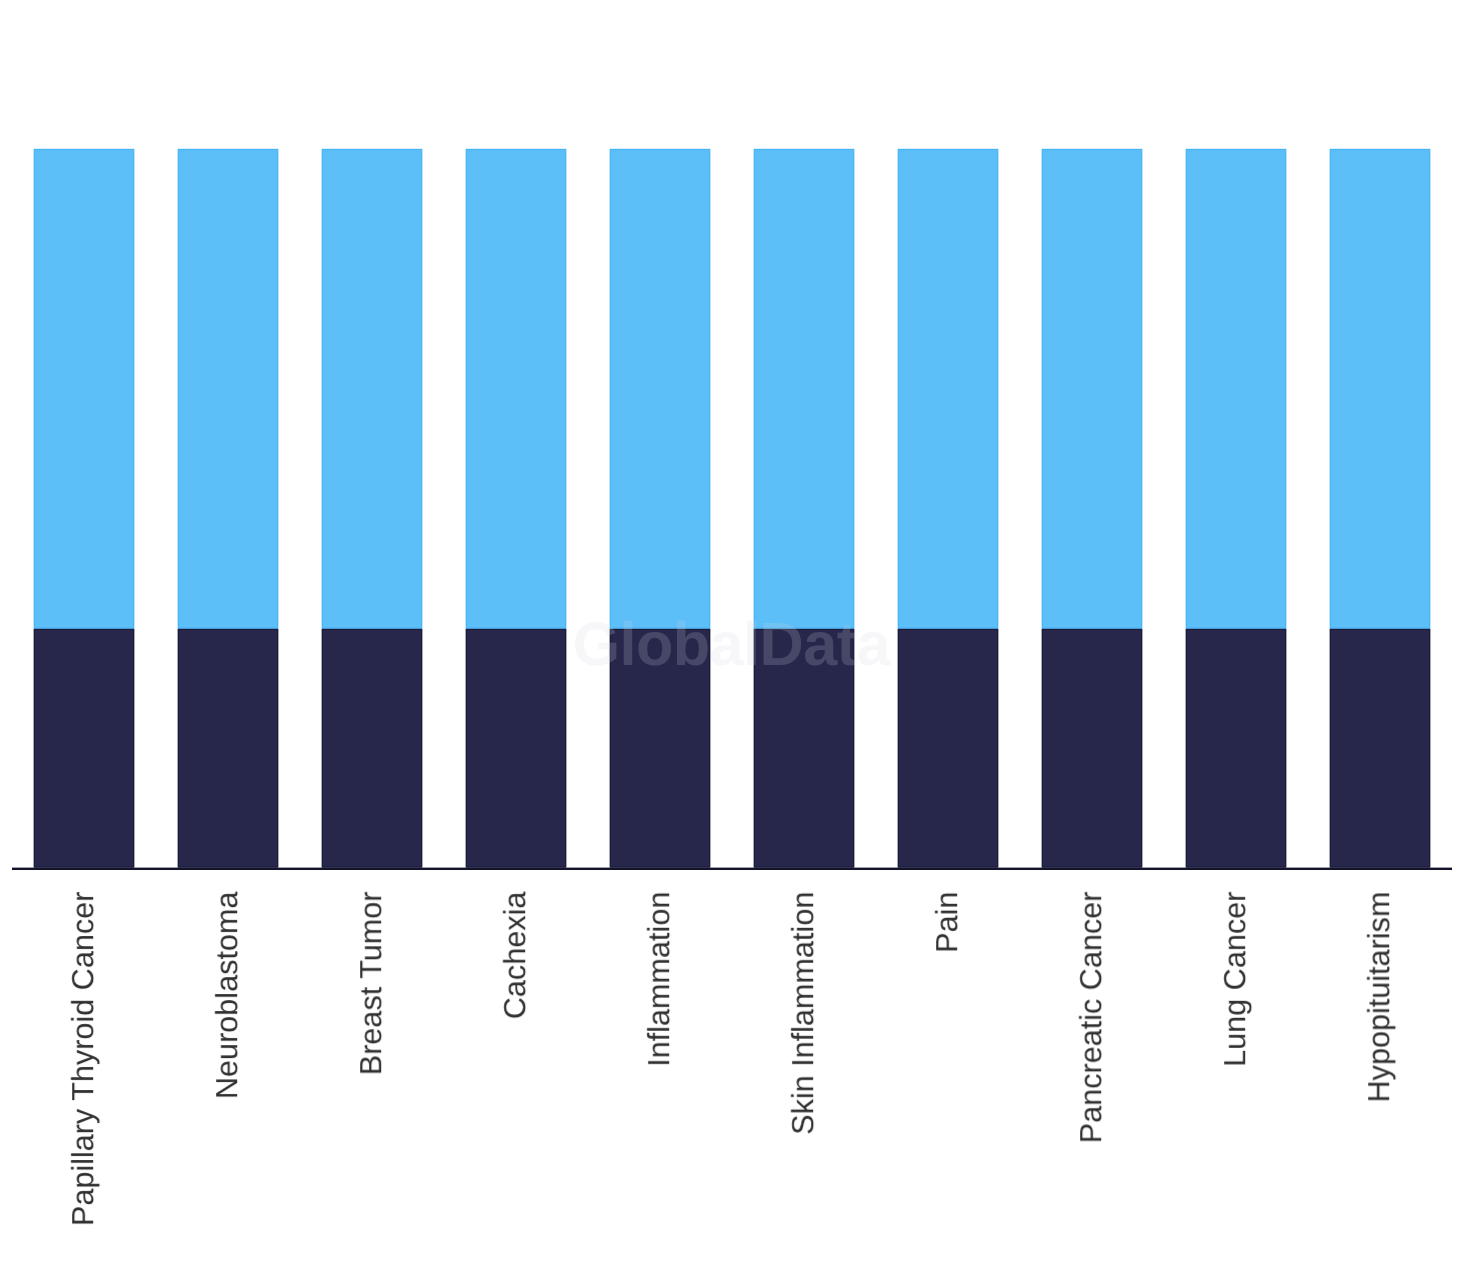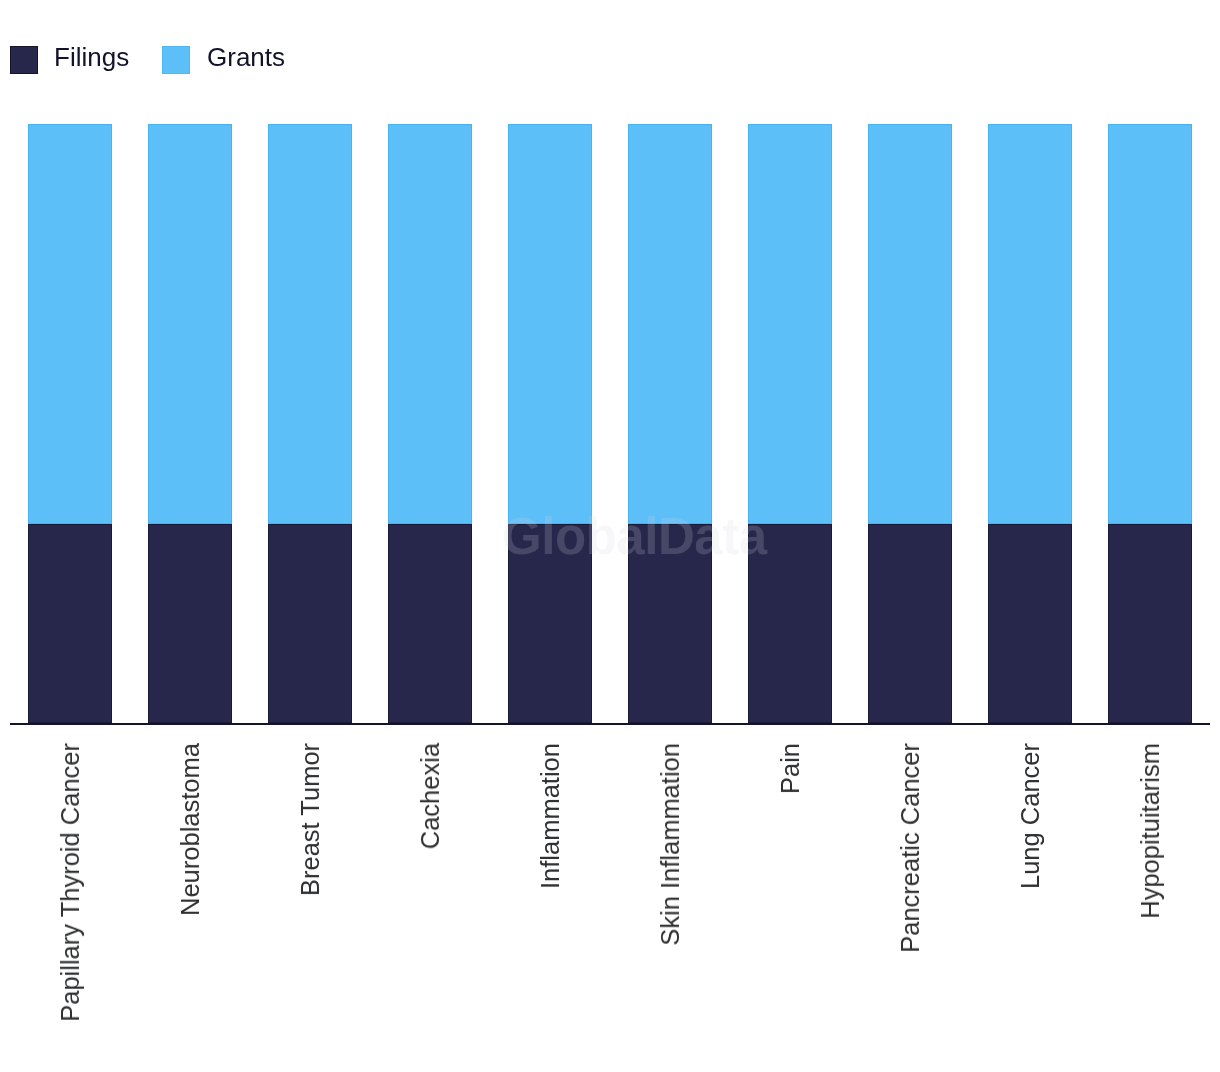--- a/index.html
+++ b/index.html
@@ -46,37 +46,27 @@
   .xlabel.c0{left:55.65px}    .xlabel.c1{left:175.65px}   .xlabel.c2{left:295.65px}
   .xlabel.c3{left:415.65px}   .xlabel.c4{left:535.65px}   .xlabel.c5{left:655.65px}
   .xlabel.c6{left:775.65px}   .xlabel.c7{left:895.65px}   .xlabel.c8{left:1015.65px}
   .xlabel.c9{left:1135.65px}
 
   
   .watermark{position:absolute;left:476.5px;top:507.4px;
              font-size:51px;font-weight:bold;
              color:rgba(210,210,222,0.19);white-space:nowrap;
              line-height:normal;letter-spacing:-0.45px;
-             -webkit-font-smoothing:antialiased;will-change:transform;margin-left:25px;}
+             -webkit-font-smoothing:antialiased;will-change:transform;}
 </style>
 </head>
 <body>
 
 <div class="page">
 
-  <div class="legend">
-    <div class="legend-item">
-      <span class="legend-swatch" id="sw0" style="left: 10px; background: rgb(39, 39, 76); border-color: rgb(19, 20, 42);"></span>
-      <span class="legend-label" id="lb0" style="left: 53.9px; color: rgb(17, 19, 42);">Filings</span>
-    </div>
-    <div class="legend-item">
-      <span class="legend-swatch" id="sw1" style="left: 162px; background: rgb(92, 191, 248); border-color: rgb(79, 185, 247);"></span>
-      <span class="legend-label" id="lb1" style="left: 206.6px; color: rgb(17, 19, 42);">Grants</span>
-    </div>
-  </div>
 
   <div class="plot" id="plot">
 
     <div class="bar c0" style="left: 28px; top: 124px; width: 84.4px; height: 599.5px;">
       <div class="seg seg-grants" style="background: rgb(92, 191, 248); --stroke: #48b2f4; top: 0px; height: 399.866px;"></div>
       <div class="seg seg-filings" style="background: rgb(39, 39, 76); --stroke: #1b1b39; top: 399.866px; height: 199.633px;"></div>
     </div>
     <div class="bar c1" style="left: 148px; top: 124px; width: 84.4px; height: 599.5px;">
       <div class="seg seg-grants" style="background: rgb(92, 191, 248); --stroke: #48b2f4; top: 0px; height: 399.866px;"></div>
       <div class="seg seg-filings" style="background: rgb(39, 39, 76); --stroke: #1b1b39; top: 399.866px; height: 199.633px;"></div>

